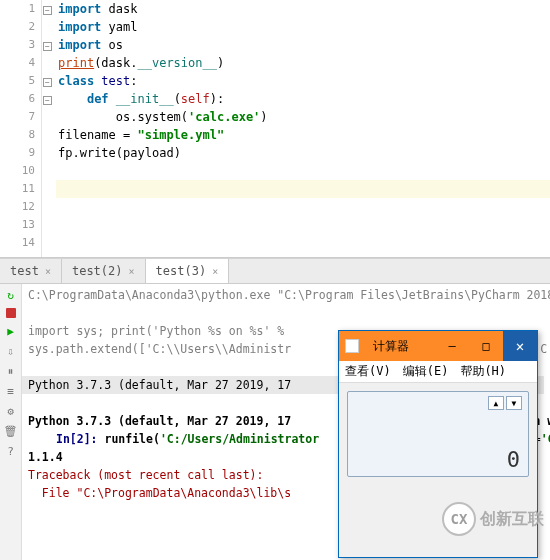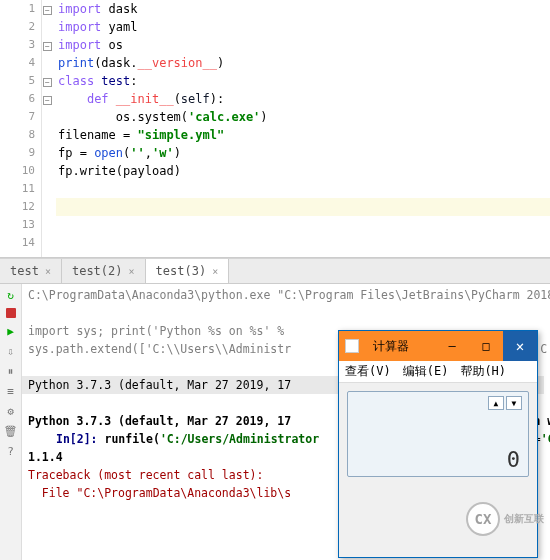--- a/index.html
+++ b/index.html
@@ -26,27 +26,27 @@
 .gutter-line { height: 18px; position: relative; }
 .fold-col { width: 14px; background: #fff; line-height: 18px; }
 .fold-mark {
   display: inline-block; width: 9px; height: 9px;
   border: 1px solid #999; font-size: 8px; line-height: 7px;
   text-align: center; color: #777; margin-top: 4px; margin-left: 1px;
 }
 .code-col { flex: 1; font-family: Consolas, monospace; line-height: 18px; }
 .code-line { height: 18px; white-space: pre; padding-left: 2px; }
 .hl-line { background: #fcfae3; width: 100%; }
-.kw { color: #8b5cf6; font-weight: normal; }
+.kw { color: #0369a1; font-weight: bold; }
 .cls { color: #000080; }
 .fn { color: #000000; }
 .str { color: #008000; font-weight: bold; }
-.dunder { color: #ef4444; }
-.self { color: #0f172a; }
-.builtin { color: #1d4ed8; }
+.dunder { color: #0f766e; }
+.self { color: #b91c1c; }
+.builtin { color: #c2410c; text-decoration: underline; }
 .id { color: #000; }
 .tabs-bar {
   height: 26px;
   border-top: 1px solid #d4d4d4;
   border-bottom: 1px solid #ccc;
   display: flex;
   align-items: stretch;
   background: #ececec;
 }
 .tab {
@@ -135,21 +135,21 @@
   display: flex; align-items: center; gap: 4px;
   z-index: 100;
   opacity: .95;
 }
 .wm-circle {
   width: 34px; height: 34px; border-radius: 50%;
   border: 2px solid #bbb;
   display:flex;align-items:center;justify-content:center;
   color:#999;font-weight:bold;font-size:14px;background:#fff;
 }
-.wm-text { font-size:10px; color:#aaa; font-weight:bold;}
+.wm-text { font-size:16px; color:#aaa; font-weight:bold;}
 </style>
 </head>
 <body>
 
 <div class="editor-area">
   <div class="gutter" id="gutter">
       <div class="gutter-line">1</div>
       <div class="gutter-line">2</div>
       <div class="gutter-line">3</div>
       <div class="gutter-line">4</div>
@@ -182,21 +182,20 @@
     </div>
   <div class="code-col" id="codecol">
       <div class="code-line"><span class="kw">import</span><span> </span><span class="id">dask</span></div>
       <div class="code-line"><span class="kw">import</span><span> </span><span class="id">yaml</span></div>
       <div class="code-line"><span class="kw">import</span><span> </span><span class="id">os</span></div>
       <div class="code-line"><span class="builtin">print</span><span>(</span><span class="id">dask</span><span>.</span><span class="dunder">__version__</span><span>)</span></div>
       <div class="code-line"><span class="kw">class</span><span> </span><span class="cls">test</span><span>:</span></div>
       <div class="code-line">    <span class="kw">def</span><span> </span><span class="dunder">__init__</span><span>(</span><span class="self">self</span><span>):</span></div>
       <div class="code-line">        <span class="id">os</span><span>.</span><span class="fn">system</span><span>(</span><span class="str">'calc.exe'</span><span>)</span></div>
       <div class="code-line"><span class="id">filename</span><span> = </span><span class="str">"simple.yml"</span></div>
-      <div class="code-line"><span class="id">fp</span><span> = </span><span class="builtin">open</span><span>(</span><span class="str">''</span><span>,</span><span class="str">'w'</span><span>)</span></div>
       <div class="code-line"><span class="id">fp</span><span>.</span><span class="fn">write</span><span>(</span><span class="id">payload</span><span>)</span></div>
       <div class="code-line"></div>
       <div class="code-line hl-line"></div>
     </div>
 </div>
 
 <div class="tabs-bar" id="tabsbar">
     <div class="tab">
       <span>test</span>
       <span class="tab-close">×</span>

